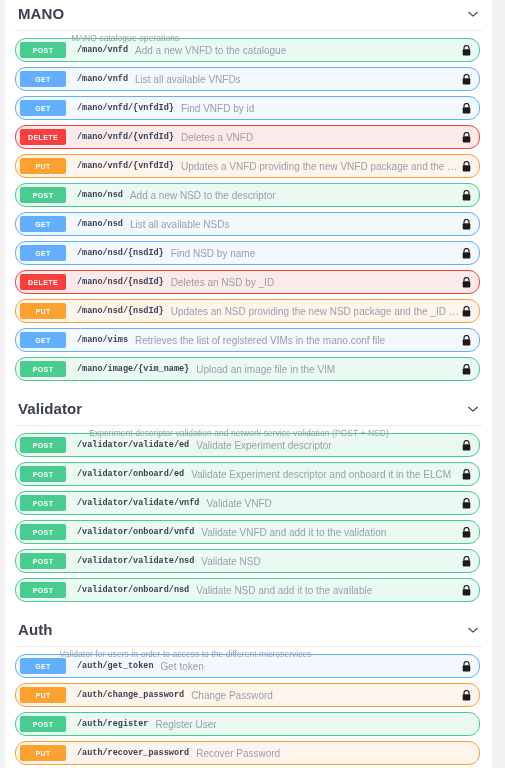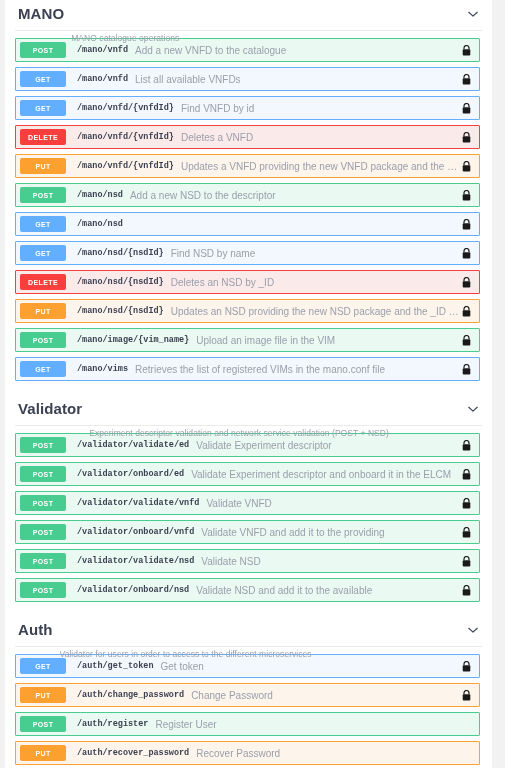--- a/index.html
+++ b/index.html
@@ -77,21 +77,21 @@
     background: #ebebeb;
     margin: 3px 10px 0 10px;
   }
   
   .ops { padding: 2px 0 0 0; }
   .op {
     display: flex;
     align-items: center;
     height: 24px;
     margin: 5px 12px 0 10px;
-    border-radius: 1px;
+    border-radius: 11px;
     border: 1px solid transparent;
     cursor: pointer;
     overflow: hidden;
   }
   .op .badge {
     width: 46px;
     min-width: 46px;
     height: 16px;
     margin-left: 4px;
     border-radius: 2px;
@@ -229,20 +229,21 @@
               <span class="lock">
                 <svg width="9" height="11" viewBox="0 0 9 11" aria-hidden="true">
                   <path d="M2 4.2V3a2.5 2.5 0 0 1 5 0v1.2" fill="none" stroke="#1a1a1a" stroke-width="1.2"></path>
                   <rect x="0.7" y="4.2" width="7.6" height="6.2" rx="1" fill="#1a1a1a"></rect>
                 </svg>
               </span>
             </div>
             <div class="op get">
               <span class="badge">GET</span>
               <span class="path">/mano/nsd</span>
+              <span class="summary">List all available NSDs</span>
               <span class="lock">
                 <svg width="9" height="11" viewBox="0 0 9 11" aria-hidden="true">
                   <path d="M2 4.2V3a2.5 2.5 0 0 1 5 0v1.2" fill="none" stroke="#1a1a1a" stroke-width="1.2"></path>
                   <rect x="0.7" y="4.2" width="7.6" height="6.2" rx="1" fill="#1a1a1a"></rect>
                 </svg>
               </span>
             </div>
             <div class="op get">
               <span class="badge">GET</span>
               <span class="path">/mano/nsd/{nsdId}</span>
@@ -269,35 +270,35 @@
               <span class="badge">PUT</span>
               <span class="path">/mano/nsd/{nsdId}</span>
               <span class="summary">Updates an NSD providing the new NSD package and the _ID of the old one that is being updated</span>
               <span class="lock">
                 <svg width="9" height="11" viewBox="0 0 9 11" aria-hidden="true">
                   <path d="M2 4.2V3a2.5 2.5 0 0 1 5 0v1.2" fill="none" stroke="#1a1a1a" stroke-width="1.2"></path>
                   <rect x="0.7" y="4.2" width="7.6" height="6.2" rx="1" fill="#1a1a1a"></rect>
                 </svg>
               </span>
             </div>
+            <div class="op get">
+              <span class="badge">GET</span>
+              <span class="path">/mano/vims</span>
+              <span class="summary">Retrieves the list of registered VIMs in the mano.conf file</span>
+              <span class="lock">
+                <svg width="9" height="11" viewBox="0 0 9 11" aria-hidden="true">
+                  <path d="M2 4.2V3a2.5 2.5 0 0 1 5 0v1.2" fill="none" stroke="#1a1a1a" stroke-width="1.2"></path>
+                  <rect x="0.7" y="4.2" width="7.6" height="6.2" rx="1" fill="#1a1a1a"></rect>
+                </svg>
+              </span>
+            </div>
             <div class="op post">
               <span class="badge">POST</span>
               <span class="path">/mano/image/{vim_name}</span>
               <span class="summary">Upload an image file in the VIM</span>
-              <span class="lock">
-                <svg width="9" height="11" viewBox="0 0 9 11" aria-hidden="true">
-                  <path d="M2 4.2V3a2.5 2.5 0 0 1 5 0v1.2" fill="none" stroke="#1a1a1a" stroke-width="1.2"></path>
-                  <rect x="0.7" y="4.2" width="7.6" height="6.2" rx="1" fill="#1a1a1a"></rect>
-                </svg>
-              </span>
-            </div>
-            <div class="op get">
-              <span class="badge">GET</span>
-              <span class="path">/mano/vims</span>
-              <span class="summary">Retrieves the list of registered VIMs in the mano.conf file</span>
               <span class="lock">
                 <svg width="9" height="11" viewBox="0 0 9 11" aria-hidden="true">
                   <path d="M2 4.2V3a2.5 2.5 0 0 1 5 0v1.2" fill="none" stroke="#1a1a1a" stroke-width="1.2"></path>
                   <rect x="0.7" y="4.2" width="7.6" height="6.2" rx="1" fill="#1a1a1a"></rect>
                 </svg>
               </span>
             </div>
           </div>
         </div>
         <div class="section-gap"></div>
@@ -342,21 +343,21 @@
               <span class="lock">
                 <svg width="9" height="11" viewBox="0 0 9 11" aria-hidden="true">
                   <path d="M2 4.2V3a2.5 2.5 0 0 1 5 0v1.2" fill="none" stroke="#1a1a1a" stroke-width="1.2"></path>
                   <rect x="0.7" y="4.2" width="7.6" height="6.2" rx="1" fill="#1a1a1a"></rect>
                 </svg>
               </span>
             </div>
             <div class="op post">
               <span class="badge">POST</span>
               <span class="path">/validator/onboard/vnfd</span>
-              <span class="summary">Validate VNFD and add it to the providing</span>
+              <span class="summary">Validate VNFD and add it to the validation</span>
               <span class="lock">
                 <svg width="9" height="11" viewBox="0 0 9 11" aria-hidden="true">
                   <path d="M2 4.2V3a2.5 2.5 0 0 1 5 0v1.2" fill="none" stroke="#1a1a1a" stroke-width="1.2"></path>
                   <rect x="0.7" y="4.2" width="7.6" height="6.2" rx="1" fill="#1a1a1a"></rect>
                 </svg>
               </span>
             </div>
             <div class="op post">
               <span class="badge">POST</span>
               <span class="path">/validator/validate/nsd</span>

